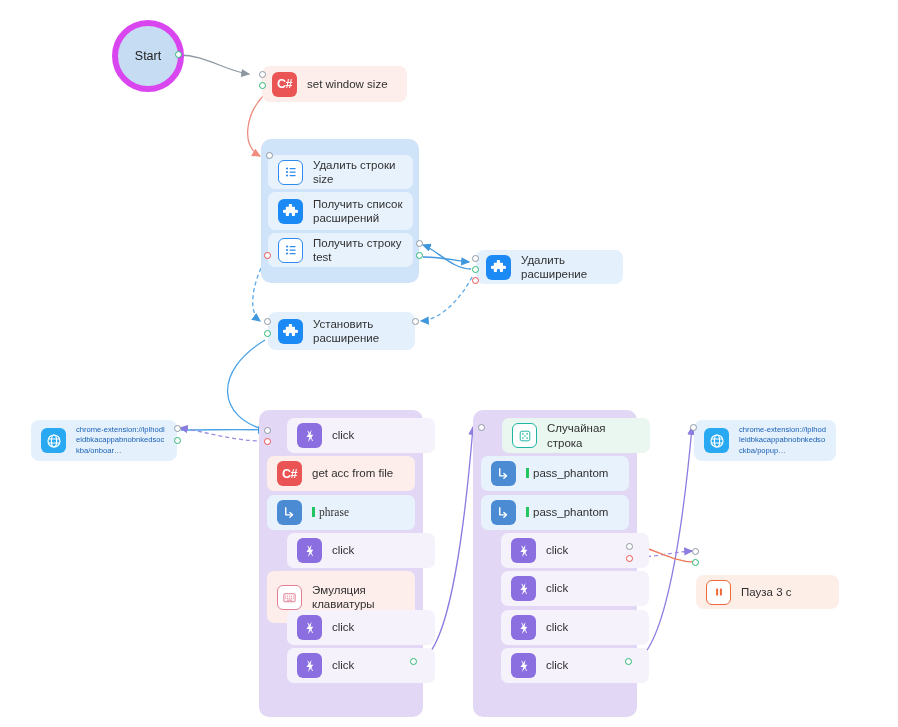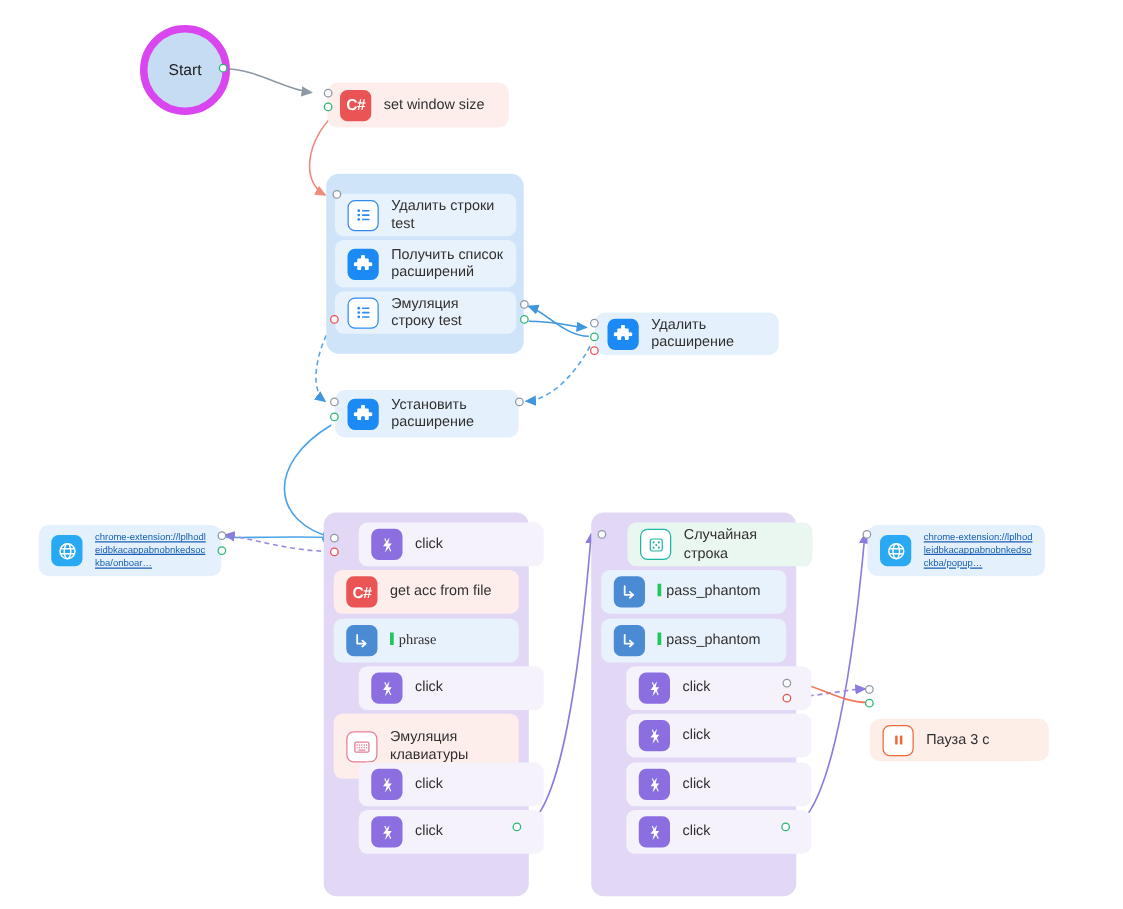--- a/index.html
+++ b/index.html
@@ -65,21 +65,21 @@
   .ic-rand   { background:#ffffff; border:1.8px solid #1fb5a6; }
   .ic-globe  { background:#29a9f2; }
   .ic-pause  { background:#ffffff; border:1.8px solid #f0683a; }
 
   .green-bar {
     display:inline-block; width:3px; height:10px;
     background:#22c55e; margin-right:4px; vertical-align:-1px;
   }
 
   .url-label {
-    font-size:7.6px; color:#1a5fb4; text-decoration:underline;
+    font-size:7.6px; color:#1a5fb4; 
     line-height:1.32; word-break:break-all; max-width:98px;
   }
 
   
   .port {
     position:absolute; width:7px; height:7px; border-radius:50%;
     background:#ffffff; border:1.4px solid #9aa4ae;
     z-index:6;
   }
   .port.green { border-color:#2bb673; }
@@ -157,21 +157,21 @@
           <g fill="#2f8bef">
         <circle cx="3" cy="3.5" r="1.1"></circle>
             <rect x="5.5" y="2.9" width="6.2" height="1.3" rx="0.6"></rect>
         <circle cx="3" cy="7" r="1.1"></circle>
             <rect x="5.5" y="6.4" width="6.2" height="1.3" rx="0.6"></rect>
         <circle cx="3" cy="10.5" r="1.1"></circle>
             <rect x="5.5" y="9.9" width="6.2" height="1.3" rx="0.6"></rect>
       </g>
         </svg>
     </span>
-    <span class="label">Удалить строки test</span>
+    <span class="label">Удалить строки size</span>
   </div>
 
   <div class="card bg-blue" style="left:268px; top:192px; width:145px; height:38px;">
     <span class="ic ic-puzzle">
       <svg width="15" height="15" viewBox="0 0 16 16">
           <path fill="#fff" d="M6.2 1.3a1.7 1.7 0 013.4 0c0 .5-.2.8-.2 1.1 0 .3.2.5.6.5h2c.5 0 .8.3.8.8v2c0 .4.2.6.5.6.3 0 .6-.2 1.1-.2a1.7 1.7 0 010 3.4c-.5 0-.8-.2-1.1-.2-.3 0-.5.2-.5.6v2c0 .5-.3.8-.8.8h-2c-.4 0-.6-.2-.6-.5 0-.3.2-.6.2-1.1a1.7 1.7 0 00-3.4 0c0 .5.2.8.2 1.1 0 .3-.2.5-.6.5h-2a.8.8 0 01-.8-.8v-2c0-.4-.2-.6-.5-.6-.3 0-.6.2-1.1.2a1.7 1.7 0 010-3.4c.5 0 .8.2 1.1.2.3 0 .5-.2.5-.6v-2c0-.5.3-.8.8-.8h2c.4 0 .6-.2.6-.5 0-.3-.2-.6-.2-1.1z"></path>
         </svg>
     </span>
     <span class="label">Получить список
 расширений</span>
@@ -183,21 +183,21 @@
           <g fill="#2f8bef">
         <circle cx="3" cy="3.5" r="1.1"></circle>
             <rect x="5.5" y="2.9" width="6.2" height="1.3" rx="0.6"></rect>
         <circle cx="3" cy="7" r="1.1"></circle>
             <rect x="5.5" y="6.4" width="6.2" height="1.3" rx="0.6"></rect>
         <circle cx="3" cy="10.5" r="1.1"></circle>
             <rect x="5.5" y="9.9" width="6.2" height="1.3" rx="0.6"></rect>
       </g>
         </svg>
     </span>
-    <span class="label">Эмуляция строку test</span>
+    <span class="label">Получить строку test</span>
   </div>
 
   <div class="port grey" style="left:266px; top:152px;"></div>
   <div class="port red" style="left:264px; top:252px;"></div>
   <div class="port grey" style="left:416px; top:240px;"></div>
   <div class="port green" style="left:416px; top:252px;"></div>
 
   <div class="card standalone bg-sky" style="left:476px; top:250px; width:147px; height:34px;">
     <span class="ic ic-puzzle">
       <svg width="15" height="15" viewBox="0 0 16 16">

